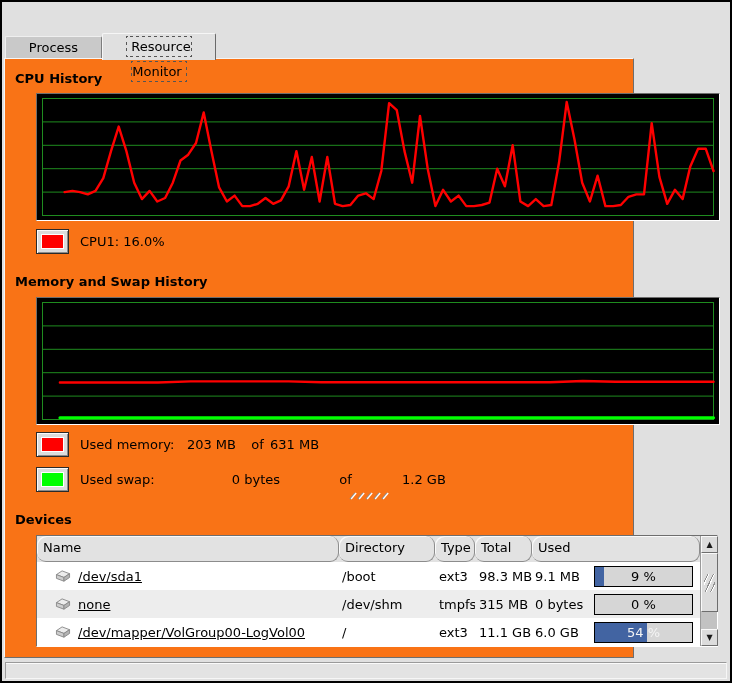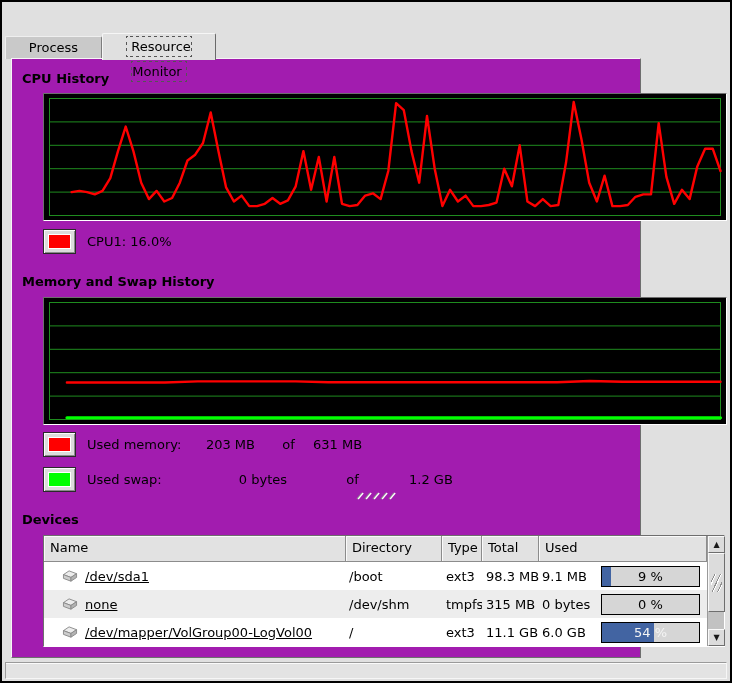--- a/index.html
+++ b/index.html
@@ -36,22 +36,22 @@
     left:99px; top:1px; width:114px; height:27px;
     background:#e0e0e0; line-height:25px; z-index:3;
     border:1px solid #6a6a6a; border-bottom:none;
     border-top-color:#f6f6f6; border-left-color:#f6f6f6;
     border-radius:2px 2px 0 0;
   }
   .tab.active .focusring { outline:1px dotted #555; padding:2px 4px; }
 
   
   .page {
-    position:absolute; left:9px; top:56px; width:630px; height:600px;
-    background:#a21caf; z-index:2;
+    position:absolute; left:2px; top:56px; width:630px; height:600px;
+    background:#f97316; z-index:2;
     border:1px solid #6e6e6e;
     border-top-color:#f6f6f6; border-left-color:#f6f6f6;
   }
   .section-title { position:absolute; font-weight:bold; font-size:13px; }
 
   .graph {
     position:absolute; width:684px; height:128px;
     border:1px solid #6e6e6e; border-bottom-color:#fff; border-right-color:#fff;
     background:#000; line-height:0;
   }
@@ -77,21 +77,21 @@
   
   .tablewrap {
     position:absolute; left:31px; top:476px; width:682px; height:112px;
     border:1px solid #6e6e6e; border-bottom-color:#fff; border-right-color:#fff;
     background:#fff;
   }
   .thead { display:flex; height:26px; background:#e2e2e2; }
   .th {
     border-right:1px solid #8c8c8c; border-bottom:1px solid #8c8c8c;
     box-shadow: inset 1px 1px 0 #fafafa;
-    padding-left:6px; line-height:24px; overflow:hidden; white-space:nowrap;
+    padding-left:6px; line-height:24px; overflow:hidden; white-space:nowrap;border-radius:9px;
   }
   .c-name  { width:302px; }
   .c-dir   { width:96px; }
   .c-type  { width:40px; }
   .c-total { width:57px; }
   .c-used  { width:168px; }
   .trow { display:flex; height:28px; align-items:center; background:#fff; white-space:nowrap; }
   .trow.alt { background:#ededed; }
   .trow .cell { overflow:hidden; }
   .cell.name { width:302px; padding-left:16px; display:flex; align-items:center; gap:5px;text-decoration:underline; }
@@ -183,21 +183,21 @@
           <line x1="5.5" x2="676.5" y1="98.1" y2="98.1" stroke="#1f8c1f" stroke-width="1"></line>
           <rect x="5.5" y="4.5" width="671" height="117" fill="none" stroke="#1f8c1f" stroke-width="1"></rect>
           <polyline points="22.9,84.5 55.6,84.5 88.3,84.5 121.0,84.5 153.7,83.4 186.3,83.4 219.0,83.4 251.7,83.4 284.4,84.2 317.0,84.2 349.7,84.2 382.4,84.2 415.1,84.2 447.8,84.2 480.4,84.2 513.1,84.2 545.8,83.0 578.5,83.7 611.1,83.7 643.8,83.7 676.5,83.7" fill="none" stroke="#ff0000" stroke-width="2.4" stroke-linejoin="round" stroke-linecap="round"></polyline>
           <polyline points="22.9,119.7 55.6,119.7 88.3,119.7 121.0,119.7 153.7,119.7 186.3,119.7 219.0,119.7 251.7,119.7 284.4,119.7 317.0,119.7 349.7,119.7 382.4,119.7 415.1,119.7 447.8,119.7 480.4,119.7 513.1,119.7 545.8,119.7 578.5,119.7 611.1,119.7 643.8,119.7 676.5,119.7" fill="none" stroke="#00ff00" stroke-width="3" stroke-linejoin="round" stroke-linecap="round"></polyline>
         </svg>
     </div>
 
     <span class="swatch-btn" style="left:31px; top:373px;">
       <span class="swatch" style="background: rgb(255, 0, 0);"></span>
     </span>
-    <div class="legend-cols" style="left:75px; top:378px;gap:12px;">
+    <div class="legend-cols" style="left:75px; top:378px;">
       <span class="lab">Used memory:</span>
       <span class="val">203 MB</span>
       <span class="of">of</span>
       <span class="tot">631 MB</span>
     </div>
 
     <span class="swatch-btn" style="left:31px; top:408px;">
       <span class="swatch" style="background: rgb(0, 255, 0);"></span>
     </span>
     <div class="legend-cols" style="left:75px; top:413px;gap:44px;">

